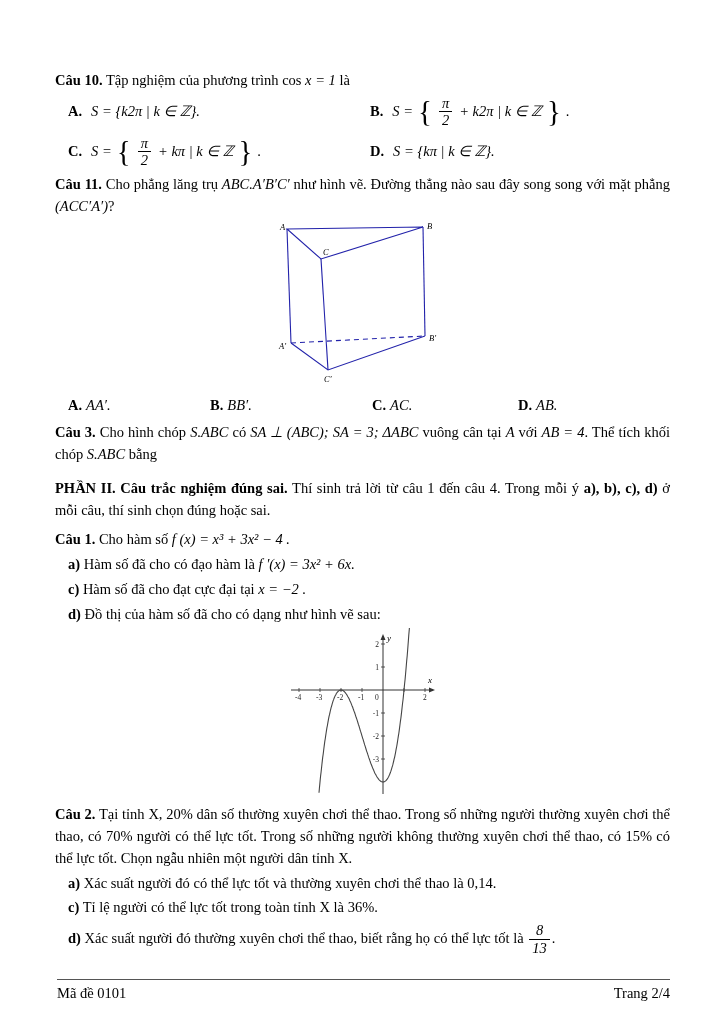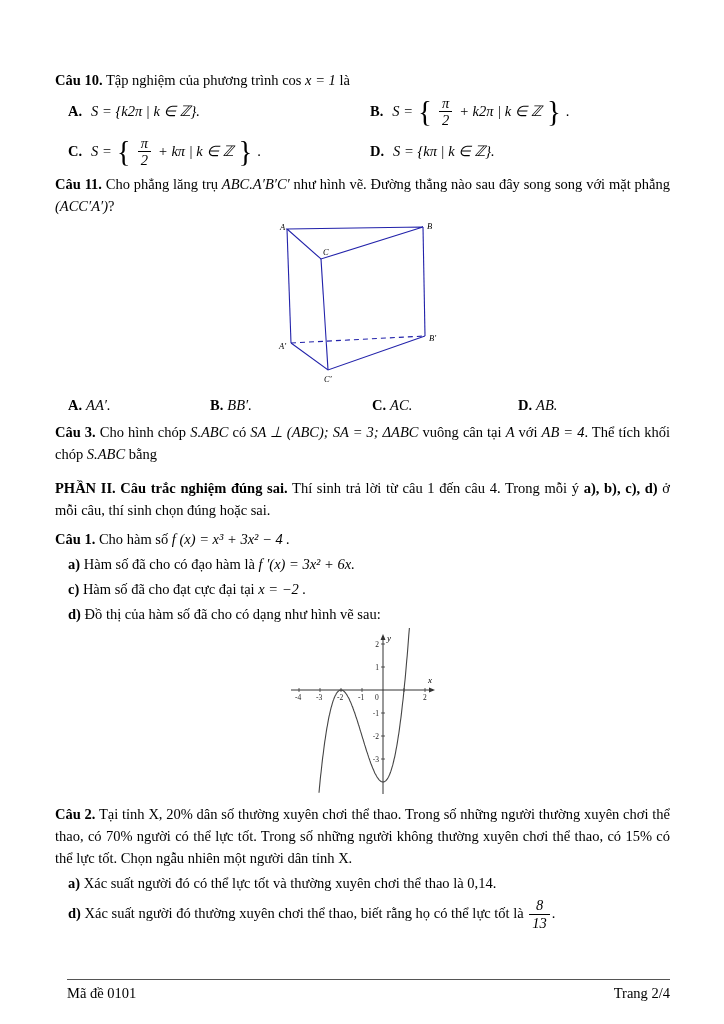--- a/index.html
+++ b/index.html
@@ -23,21 +23,21 @@
   .frac .den { padding:0 3px; }
   .big-brace { font-size:200%; font-weight:300; vertical-align:middle; line-height:0.8; font-style:normal; }
   .item { padding-left:13px; line-height:1.5; margin:3px 0; text-align:justify; }
   .item-label { font-weight:bold; }
   .fig { display:block; margin:4px auto 6px; }
   .prism-fig { width:172px; }
   .graph-fig { width:152px; margin:2px auto 4px; }
   .part2 { margin-top:12px; }
   .qhead { margin-top:8px; }
   .footer {
-    position:absolute; left:67px; right:54px; bottom:22px;
+    position:absolute; left:57px; right:54px; bottom:22px;
     display:flex; justify-content:space-between;
     border-top:1px solid #555; padding-top:5px;
   }
   svg text { font-family:"Liberation Serif", serif; }
   .tick-num { font-family:"Liberation Sans", sans-serif; }
 </style>
 </head>
 <body>
 
 <div class="page">
@@ -222,20 +222,24 @@
 
   <div class="q">
     <span class="qlabel">Câu 2.</span>
     <span>Tại tỉnh X, 20% dân số thường xuyên chơi thể thao. Trong số những người thường xuyên chơi thể thao, có 70% người có thể lực tốt. Trong số những người không thường xuyên chơi thể thao, có 15% có thể lực tốt. Chọn ngẫu nhiên một người dân tỉnh X.</span>
   </div>
   <div class="item">
     <span class="item-label">a)</span>
     <span>Xác suất người đó có thể lực tốt và thường xuyên chơi thể thao là 0,14.</span>
   </div>
   <div class="item">
+    <span class="item-label">c)</span>
+    <span>Tỉ lệ người có thể lực tốt trong toàn tỉnh X là 36%.</span>
+  </div>
+  <div class="item">
     <span class="item-label">d)</span>
     <span>Xác suất người đó thường xuyên chơi thể thao, biết rằng họ có thể lực tốt là</span>
     <span class="frac">
         <span class="num">8</span>
         <span class="den">13</span>
       </span><span>.</span>
   </div>
 
   <div class="footer">
     <span>Mã đề 0101</span>

